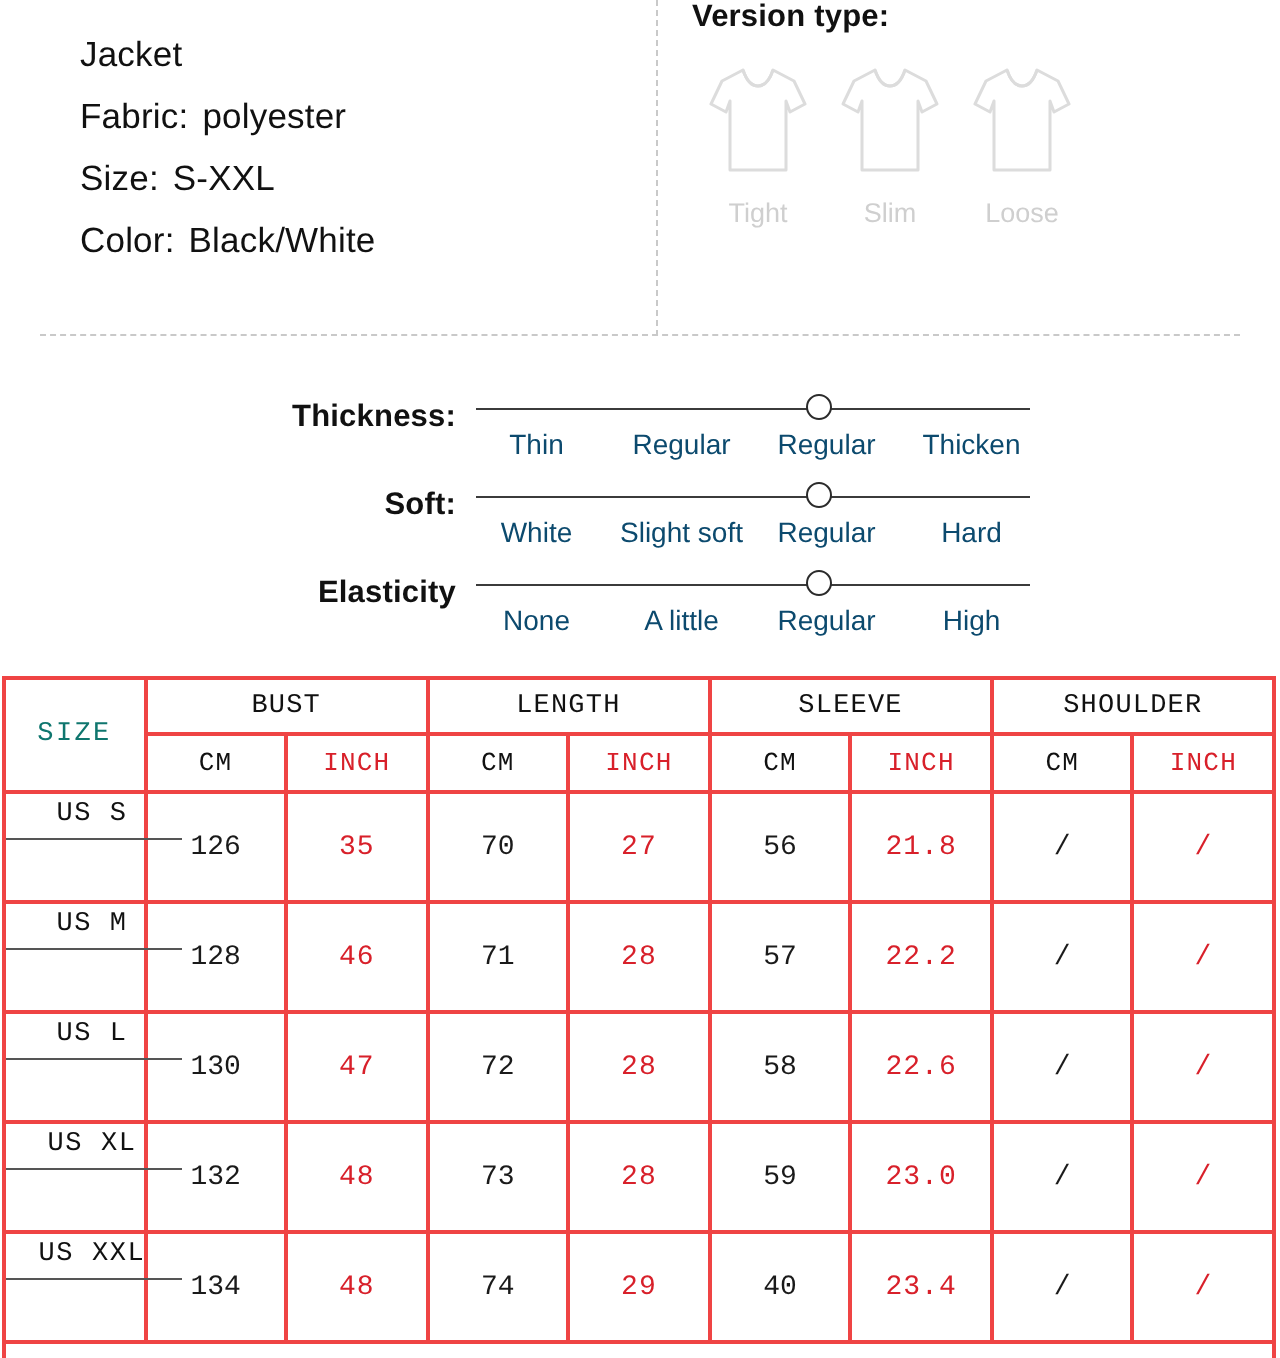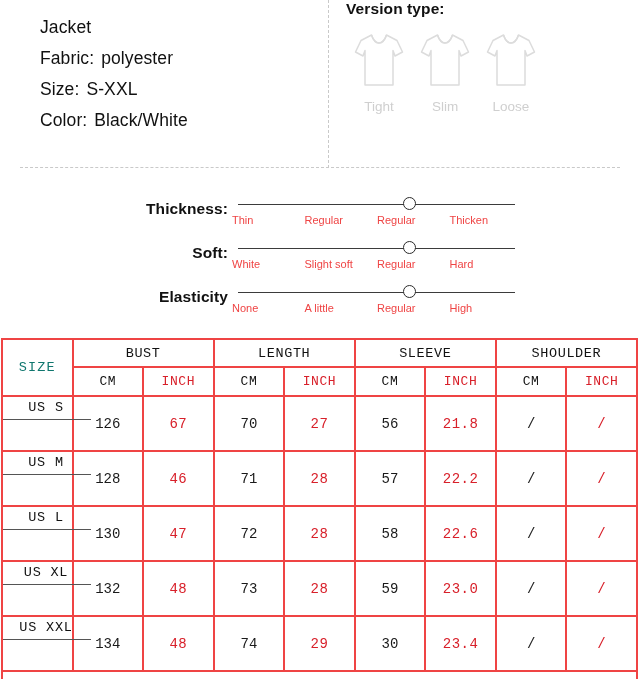--- a/index.html
+++ b/index.html
@@ -130,22 +130,23 @@
     box-sizing: border-box;
   }
   .slider-ticks {
     display: flex;
     margin-top: 2px;
     width: 290px;
     margin-left: -6px;
   }
   .slider-tick {
     flex: 1;
-    font-size: 11px;
-    color: #ef4444;
+    text-align: center;
+    font-size: 14px;
+    color: #0c4a6e;
     white-space: nowrap;
   }
 
   
   #size-table {
     position: absolute;
     left: 1px; top: 338px;
     width: 637px;
     border-collapse: collapse;
     font-family: "Liberation Mono", "DejaVu Sans Mono", monospace;
@@ -319,21 +320,21 @@
         <th class="th-unit">CM</th>
         <th class="th-unit inch">INCH</th>
         <th class="th-unit">CM</th>
         <th class="th-unit inch">INCH</th>
       </tr>
   </thead>
   <tbody>
       <tr class="data-row">
         <td class="cell-size"><span class="size-text">US S</span></td>
         <td class="cell-cm">126</td>
-        <td class="cell-inch">67</td>
+        <td class="cell-inch">35</td>
         <td class="cell-cm">70</td>
         <td class="cell-inch">27</td>
         <td class="cell-cm">56</td>
         <td class="cell-inch">21.8</td>
         <td class="cell-cm">/</td>
         <td class="cell-inch">/</td>
       </tr>
       <tr class="data-row">
         <td class="cell-size"><span class="size-text">US M</span></td>
         <td class="cell-cm">128</td>
@@ -366,21 +367,21 @@
         <td class="cell-inch">23.0</td>
         <td class="cell-cm">/</td>
         <td class="cell-inch">/</td>
       </tr>
       <tr class="data-row">
         <td class="cell-size"><span class="size-text">US XXL</span></td>
         <td class="cell-cm">134</td>
         <td class="cell-inch">48</td>
         <td class="cell-cm">74</td>
         <td class="cell-inch">29</td>
-        <td class="cell-cm">30</td>
+        <td class="cell-cm">40</td>
         <td class="cell-inch">23.4</td>
         <td class="cell-cm">/</td>
         <td class="cell-inch">/</td>
       </tr>
     </tbody>
   <tfoot>
     <tr>
       <td class="footer-cell" colspan="9">Please allow 0.4-1 Inch error due to manual measurement(Unit:CM)</td>
     </tr>
   </tfoot>

